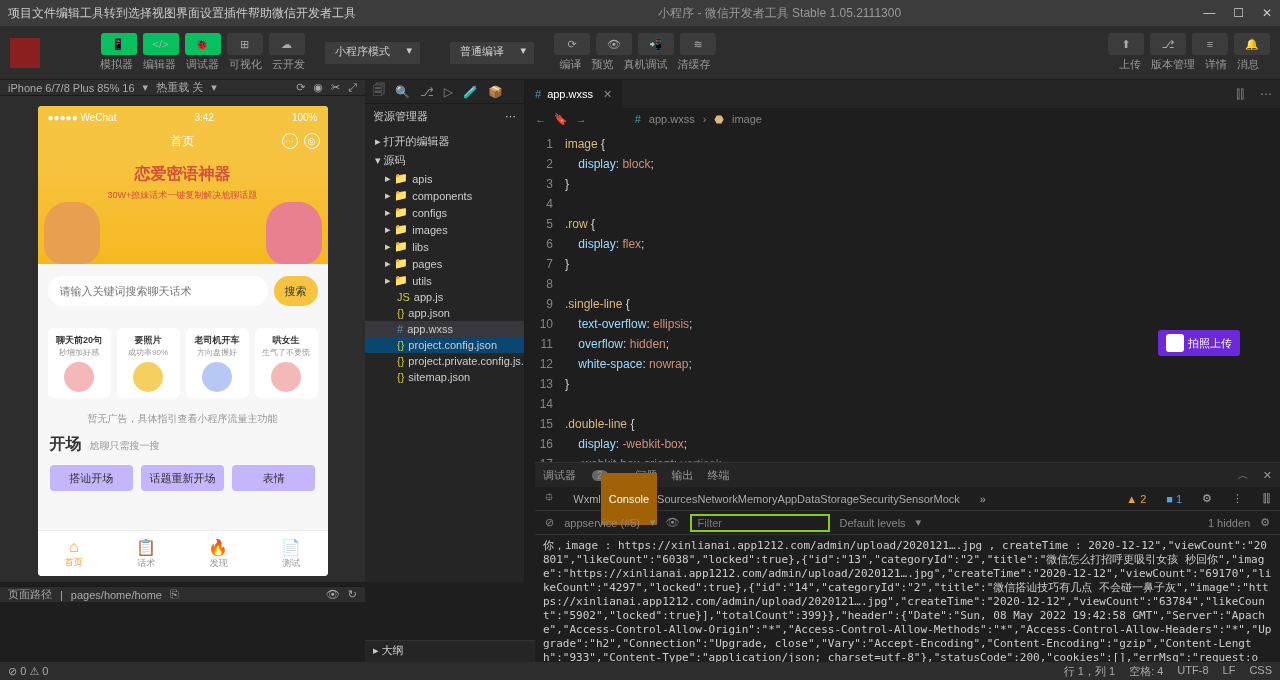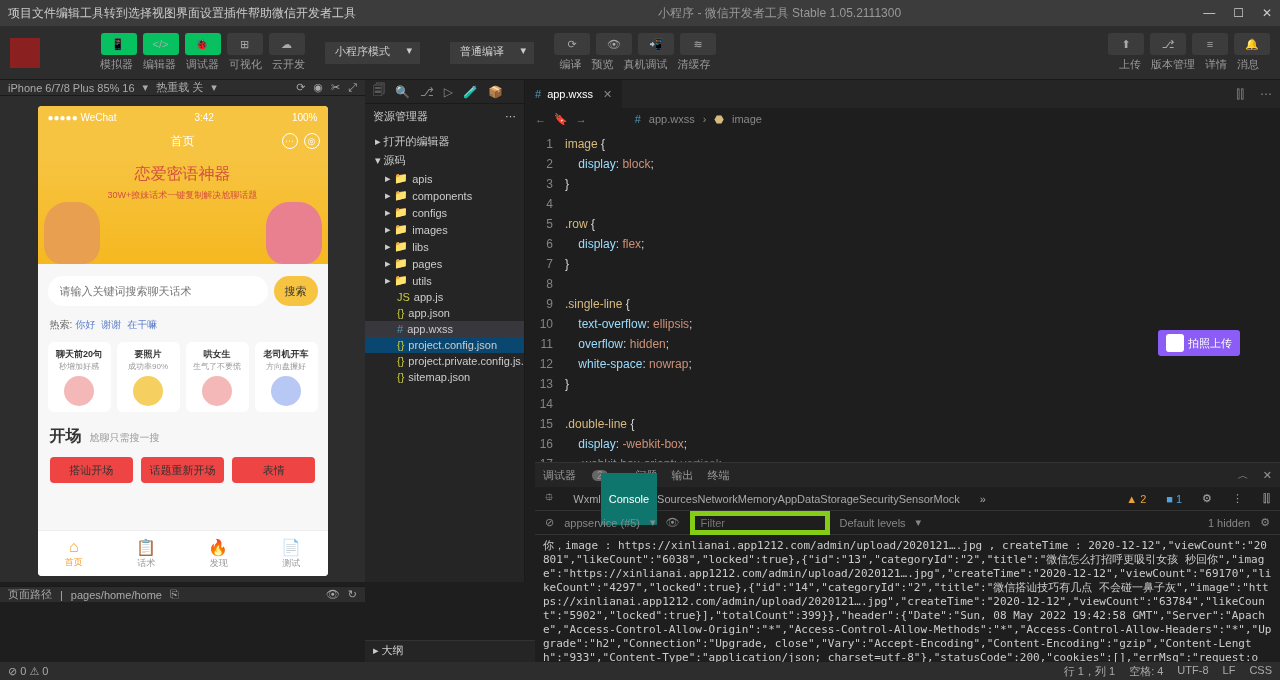--- a/index.html
+++ b/index.html
@@ -22,42 +22,42 @@
 .main{display:flex;height:502px}
 .sim-panel{width:365px;background:#2d2d2d;display:flex;flex-direction:column}
 .sim-head{height:24px;display:flex;align-items:center;padding:0 8px;gap:8px;color:#aaa;font-size:11px;border-bottom:1px solid #1a1a1a}
 .sim-body{flex:1;display:flex;align-items:flex-start;justify-content:center;padding:10px}
 .phone{width:290px;height:470px;background:#f7f7f8;border-radius:4px;overflow:hidden;position:relative}
 .phone-status{height:22px;background:#f7c442;display:flex;align-items:center;justify-content:space-between;padding:0 10px;font-size:10px;color:#fff}
 .phone-header{height:26px;background:#f7c442;display:flex;align-items:center;justify-content:center;color:#fff;font-size:12px;position:relative}
 .capsule{position:absolute;right:8px;display:flex;gap:6px}
 .capsule span{width:16px;height:16px;border:1px solid #fff;border-radius:50%;display:flex;align-items:center;justify-content:center;font-size:9px}
 .banner{height:110px;background:linear-gradient(#f7c442,#f5b820);position:relative;text-align:center;padding-top:10px}
-.banner h3{color:#d4503f;font-size:16px;font-weight:normal}
+.banner h3{color:#d4503f;font-size:16px;font-weight:bold}
 .banner p{color:#d4503f;font-size:9px;margin-top:4px}
 .avatar{position:absolute;width:56px;height:62px;background:#e8a050;border-radius:40% 40% 30% 30%;bottom:0}
 .avatar.l{left:6px}
 .avatar.r{right:6px;background:#e88090}
 .search-box{display:flex;margin:12px 10px;gap:6px}
 .search-input{flex:1;height:30px;background:#fff;border-radius:15px;border:none;padding:0 12px;font-size:11px;color:#999}
 .search-btn{width:44px;height:30px;background:#f7c442;border-radius:15px;border:none;color:#333;font-size:11px}
 .hot{padding:0 12px;font-size:10px;color:#666}
 .hot a{color:#5b7ec7;margin:0 3px}
 .cards{display:flex;gap:6px;padding:10px}
 .card{flex:1;background:#fff;border-radius:6px;padding:6px 4px;text-align:center;font-size:9px;min-height:70px}
 .card .t{font-weight:bold;color:#333}
 .card .s{color:#999;font-size:8px}
 .card .ic{width:30px;height:30px;margin:4px auto 0;border-radius:50%}
 .notice{text-align:center;font-size:10px;color:#999;padding:4px}
 .red-text{color:#d4503f;font-size:10px;padding:4px 12px}
 .section-title{padding:4px 12px;color:#333}
 .section-title b{font-size:16px}
 .section-title span{font-size:10px;color:#999;margin-left:8px}
 .pills{display:flex;gap:8px;padding:6px 12px}
-.pill{flex:1;height:26px;background:#ef4444;border-radius:4px;display:flex;align-items:center;justify-content:center;font-size:11px;color:#333}
+.pill{flex:1;height:26px;background:#c4b5fd;border-radius:4px;display:flex;align-items:center;justify-content:center;font-size:11px;color:#333}
 .tabbar{position:absolute;bottom:0;left:0;right:0;height:46px;background:#fff;border-top:1px solid #eee;display:flex}
 .tab{flex:1;display:flex;flex-direction:column;align-items:center;justify-content:center;font-size:9px;color:#999}
 .tab.active{color:#f7a030}
 .tab-ic{font-size:16px}
 .explorer{width:160px;background:#252526;border-right:1px solid #1a1a1a}
 .expl-head{height:24px;display:flex;align-items:center;padding:0 8px;color:#ccc;font-size:11px;justify-content:space-between}
 .expl-icons{height:24px;display:flex;align-items:center;gap:10px;padding:0 8px;color:#888;font-size:12px;border-bottom:1px solid #1a1a1a}
 .tree{padding:4px 0;font-size:11px}
 .tree-item{padding:2px 8px 2px 20px;color:#ccc;cursor:pointer;display:flex;align-items:center;gap:4px}
 .tree-item.l1{padding-left:10px}
@@ -73,29 +73,29 @@
 .etab{height:28px;padding:0 10px;display:flex;align-items:center;gap:6px;background:#1e1e1e;color:#fff;font-size:11px}
 .etab .x{color:#888;margin-left:4px}
 .breadcrumb{height:22px;display:flex;align-items:center;padding:0 10px;gap:8px;color:#888;font-size:11px}
 .code{flex:1;display:flex;font-family:Consolas,monospace;font-size:12px;line-height:20px;position:relative}
 .gutter{width:40px;text-align:right;color:#858585;padding-right:12px;padding-top:4px}
 .lines{padding-top:4px;color:#d4d4d4}
 .sel-css{color:#d7ba7d}
 .prop{color:#9cdcfe}
 .val{color:#ce9178}
 .punct{color:#d4d4d4}
-.hint-btn{position:absolute;right:40px;top:200px;background:#8b5cf6;color:#fff;padding:3px 8px;border-radius:3px;font-size:11px;display:flex;align-items:center;gap:4px}
+.hint-btn{position:absolute;right:40px;top:200px;background:#6d28d9;color:#fff;padding:3px 8px;border-radius:3px;font-size:11px;display:flex;align-items:center;gap:4px}
 .hint-btn::before{content:"";width:18px;height:18px;background:#fff;border-radius:3px}
 .debugger{height:200px;background:#1e1e1e;border-top:1px solid #333;display:flex;flex-direction:column;position:absolute;bottom:18px;left:535px;right:0}
 .dbg-tabs{height:24px;background:#252526;display:flex;align-items:center;padding:0 8px;gap:14px;font-size:11px;color:#999}
 .dbg-tabs .badge{background:#666;padding:0 5px;border-radius:8px;font-size:10px;margin-left:2px}
 .dbg-dev{height:24px;display:flex;align-items:center;padding:0 10px;gap:20px;border-bottom:1px solid #333;font-size:11px;color:#aaa}
-.dbg-dev .active{background:#0f766e;padding:20px 8px;color:#fff}
+.dbg-dev .active{background:#a16207;padding:20px 8px;color:#fff}
 .dbg-filter{height:24px;display:flex;align-items:center;padding:0 10px;gap:10px;border-bottom:1px solid #333;font-size:11px;color:#888}
-.dbg-filter input{background:#1e1e1e;border:5px solid #84cc16;color:#ccc;padding:1px 6px;font-size:11px;width:140px}
+.dbg-filter input{background:#1e1e1e;border:2px solid #84cc16;color:#ccc;padding:1px 6px;font-size:11px;width:140px}
 .dbg-out{flex:1;padding:4px 8px;font-family:Consolas,monospace;font-size:11px;color:#ccc;line-height:14px;overflow:hidden;word-break:break-all}
 .outline{position:absolute;bottom:18px;left:365px;width:170px;height:22px;background:#252526;border-top:1px solid #333;padding:2px 8px;font-size:11px;color:#ccc}
 .statusbar{position:absolute;bottom:0;left:0;right:0;height:18px;background:#2d2d2d;display:flex;align-items:center;padding:0 8px;font-size:11px;color:#aaa;gap:14px}
 .statusbar .r{margin-left:auto;display:flex;gap:14px}
 .sim-bottom{height:22px;background:#2d2d2d;display:flex;align-items:center;padding:0 8px;font-size:11px;color:#aaa;gap:8px;border-top:1px solid #1a1a1a}
 .warn-ic{color:#e9a23b}
 .err-ic{color:#4fa3e3}
 </style>
 </head>
 <body>
@@ -204,45 +204,43 @@
         <div class="banner">
           <div class="avatar l"></div>
           <h3>恋爱密语神器</h3>
           <p>30W+撩妹话术一键复制解决尬聊话题</p>
           <div class="avatar r"></div>
         </div>
         <div class="search-box">
           <input class="search-input" placeholder="请输入关键词搜索聊天话术" style="">
           <button class="search-btn">搜索</button>
         </div>
-        <div class="hot">
-          <span>热索:</span><span id="hotlinks"><a>你好</a><a>谢谢</a><a>在干嘛</a></span>
-        </div>
         <div class="cards" id="cards">
             <div class="card">
               <div class="t">聊天前20句</div>
               <div class="s">秒增加好感</div>
               <div class="ic" style="background:#f4b8b8"></div>
             </div>
             <div class="card">
               <div class="t">要照片</div>
               <div class="s">成功率90%</div>
               <div class="ic" style="background:#f5d060"></div>
             </div>
             <div class="card">
+              <div class="t">老司机开车</div>
+              <div class="s">方向盘握好</div>
+              <div class="ic" style="background:#b8c8f4"></div>
+            </div>
+            <div class="card">
               <div class="t">哄女生</div>
               <div class="s">生气了不要慌</div>
               <div class="ic" style="background:#f4b8b8"></div>
             </div>
-            <div class="card">
-              <div class="t">老司机开车</div>
-              <div class="s">方向盘握好</div>
-              <div class="ic" style="background:#b8c8f4"></div>
-            </div>
           </div>
+        <div class="notice">暂无广告，具体指引查看小程序流量主功能</div>
         <div class="section-title"><b>开场</b><span>尬聊只需搜一搜</span></div>
         <div class="pills" id="pills">
             <div class="pill">搭讪开场</div>
             <div class="pill">话题重新开场</div>
             <div class="pill">表情</div>
           </div>
         <div class="tabbar" id="tabbar">
             <div class="tab active">
               <span class="tab-ic">⌂</span>
               <span>首页</span>

